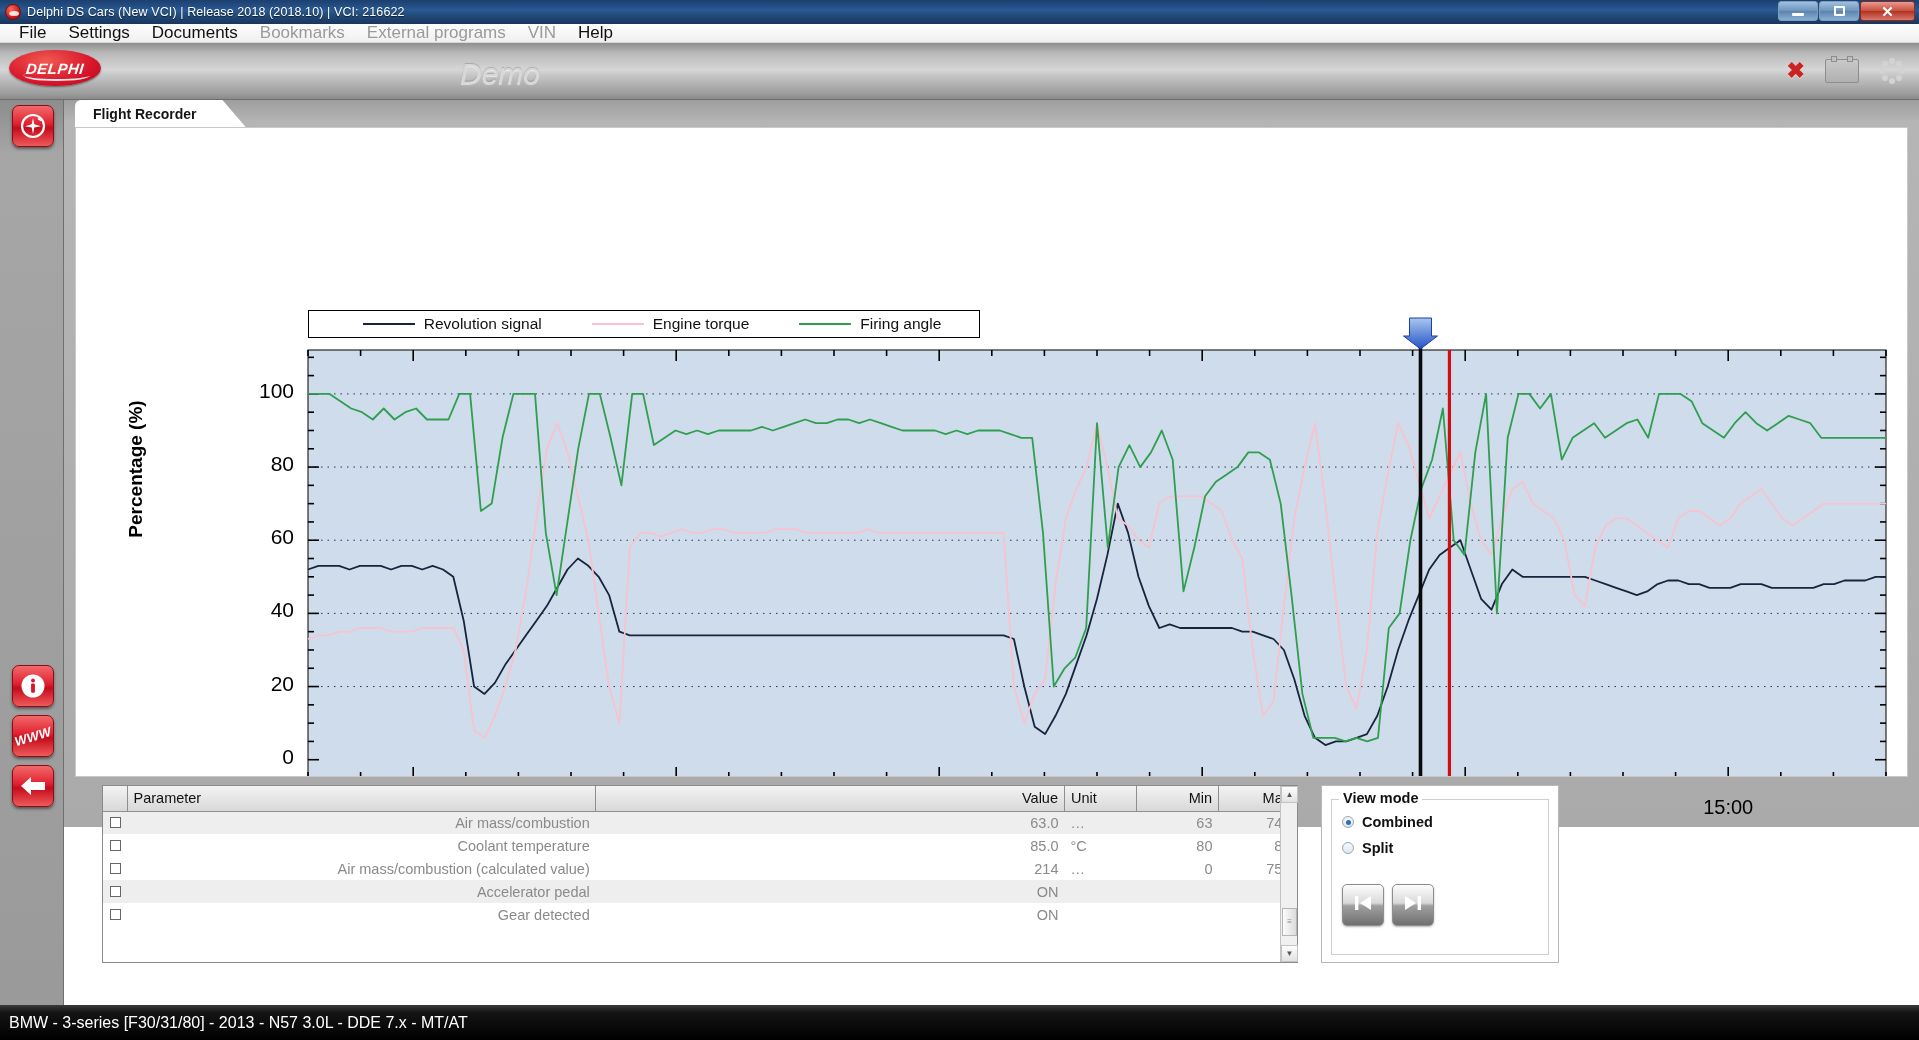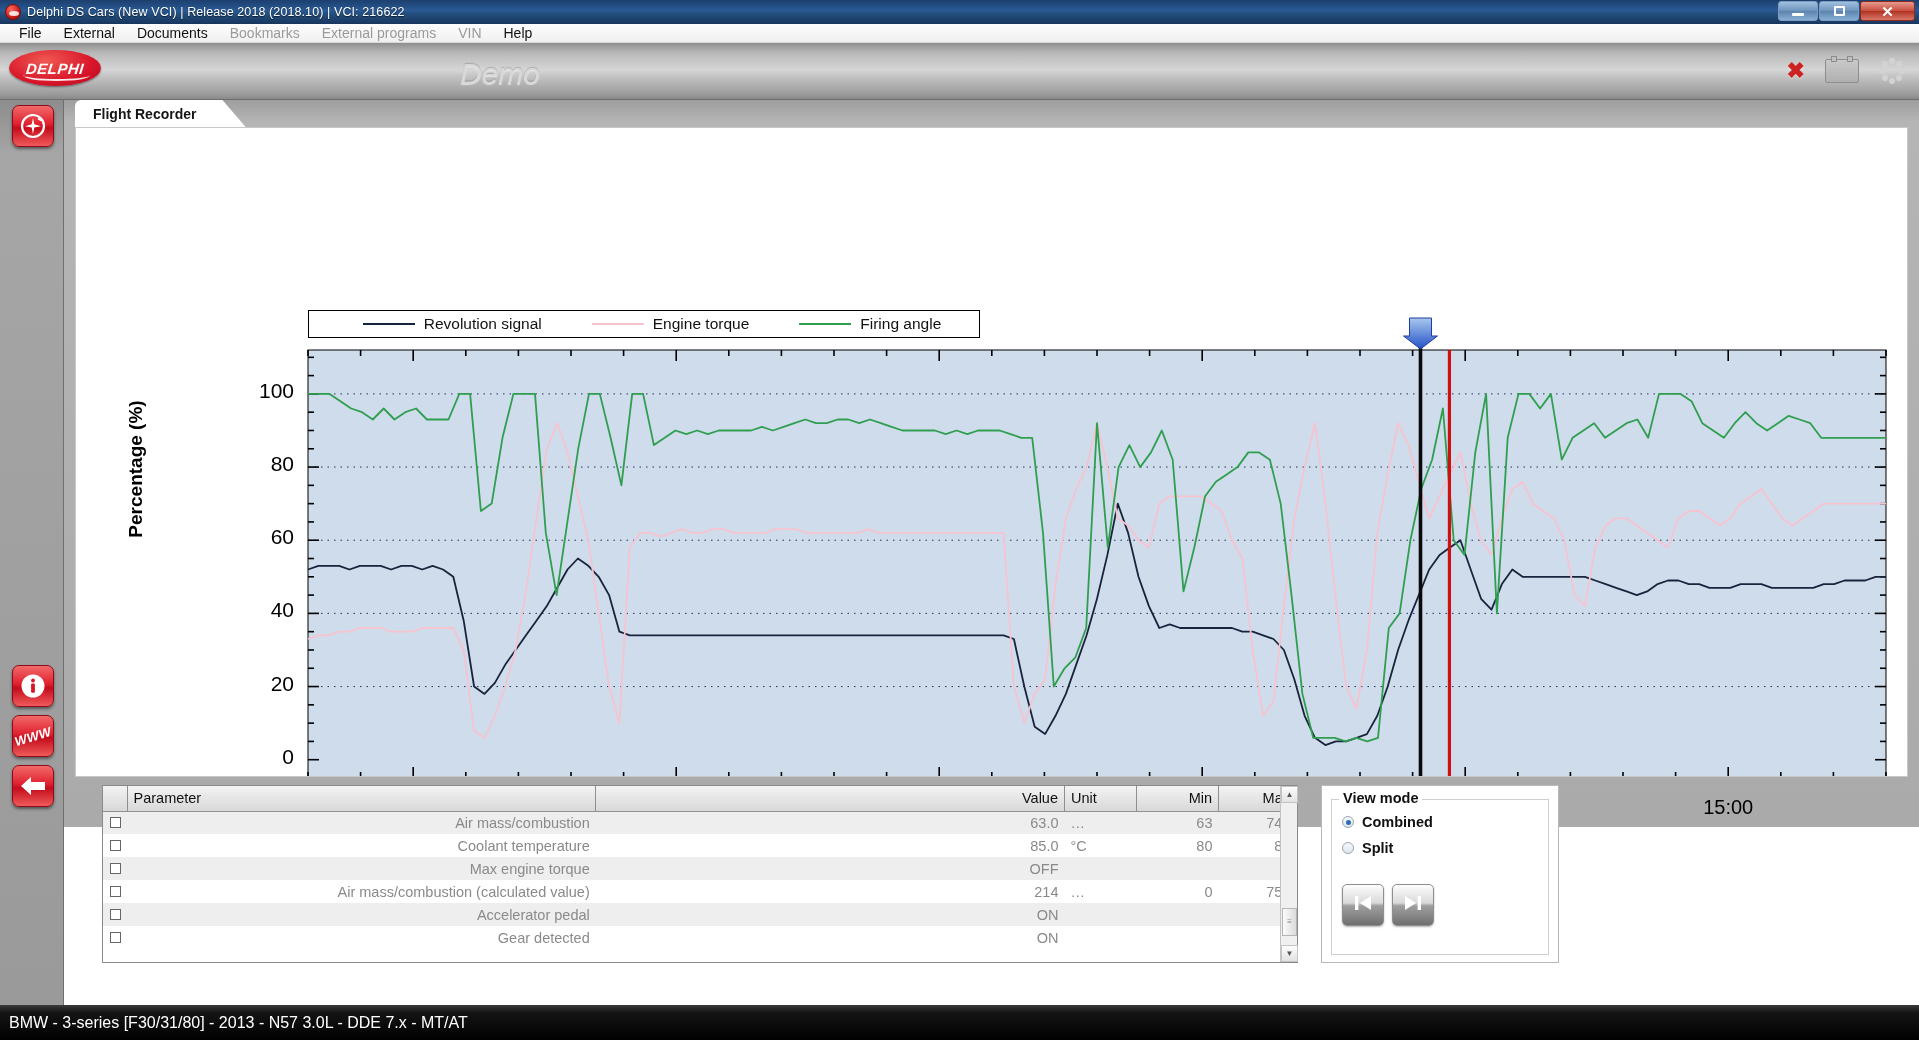--- a/index.html
+++ b/index.html
@@ -41,21 +41,21 @@
   .tb-btn .max-g{ width:11px;height:10px;border:2px solid #fff;border-radius:1px;}
   .tb-btn .close-g{ font-size:15px;font-weight:bold;line-height:1; }
 
   
   .menubar{
     position:absolute; left:0; top:24px; width:1919px; height:19px;
     background:linear-gradient(to bottom,#fdfdfd,#f0f0f0);
     border-bottom:1px solid #d7d7d7;
     display:flex; align-items:center; padding-left:8px; gap:0px;
   }
-  .menu-item{ font-size:14px; color:#111; padding:2px 11px; cursor:default; white-space:nowrap;}
+  .menu-item{ font-size:17px; color:#111; padding:2px 11px; cursor:default; white-space:nowrap;}
   .menu-item.dim{ color:#9a9a9a; }
 
   
   .appheader{
     position:absolute; left:0; top:43px; width:1919px; height:57px;
     background:linear-gradient(to bottom,#8f8f8f 0%,#b9b9b9 18%,#d6d6d6 48%,#c6c6c6 58%,#9d9d9d 90%,#8a8a8a 100%);
     border-bottom:1px solid #6e6e6e;
   }
   .logo{
     position:absolute; left:9px; top:7px; width:92px; height:36px;
@@ -263,21 +263,21 @@
         <span class="max-g"></span>
       </div>
     <div class="tb-btn close">
         <span class="close-g">✕</span>
       </div>
   </div>
 </div>
 
 <div class="menubar" id="menubar">
     <div class="menu-item">File</div>
-    <div class="menu-item">External</div>
+    <div class="menu-item">Settings</div>
     <div class="menu-item">Documents</div>
     <div class="menu-item dim">Bookmarks</div>
     <div class="menu-item dim">External programs</div>
     <div class="menu-item dim">VIN</div>
     <div class="menu-item">Help</div>
   </div>
 
 <div class="appheader">
   <div class="logo">
     <span class="logo-text">DELPHI</span>
@@ -530,28 +530,20 @@
               <td class="c-max">743</td>
             </tr>
             <tr>
               <td class="c-check"><span class="cbox"></span></td>
               <td class="c-param">Coolant temperature</td>
               <td class="c-value">85.0</td>
               <td class="c-unit">°C</td>
               <td class="c-min">80</td>
               <td class="c-max">88</td>
             </tr>
-            <tr class="alt">
-              <td class="c-check"><span class="cbox"></span></td>
-              <td class="c-param">Max engine torque</td>
-              <td class="c-value">OFF</td>
-              <td class="c-unit"></td>
-              <td class="c-min"></td>
-              <td class="c-max"></td>
-            </tr>
             <tr>
               <td class="c-check"><span class="cbox"></span></td>
               <td class="c-param">Air mass/combustion (calculated value)</td>
               <td class="c-value">214</td>
               <td class="c-unit">…</td>
               <td class="c-min">0</td>
               <td class="c-max">758</td>
             </tr>
             <tr class="alt">
               <td class="c-check"><span class="cbox"></span></td>

